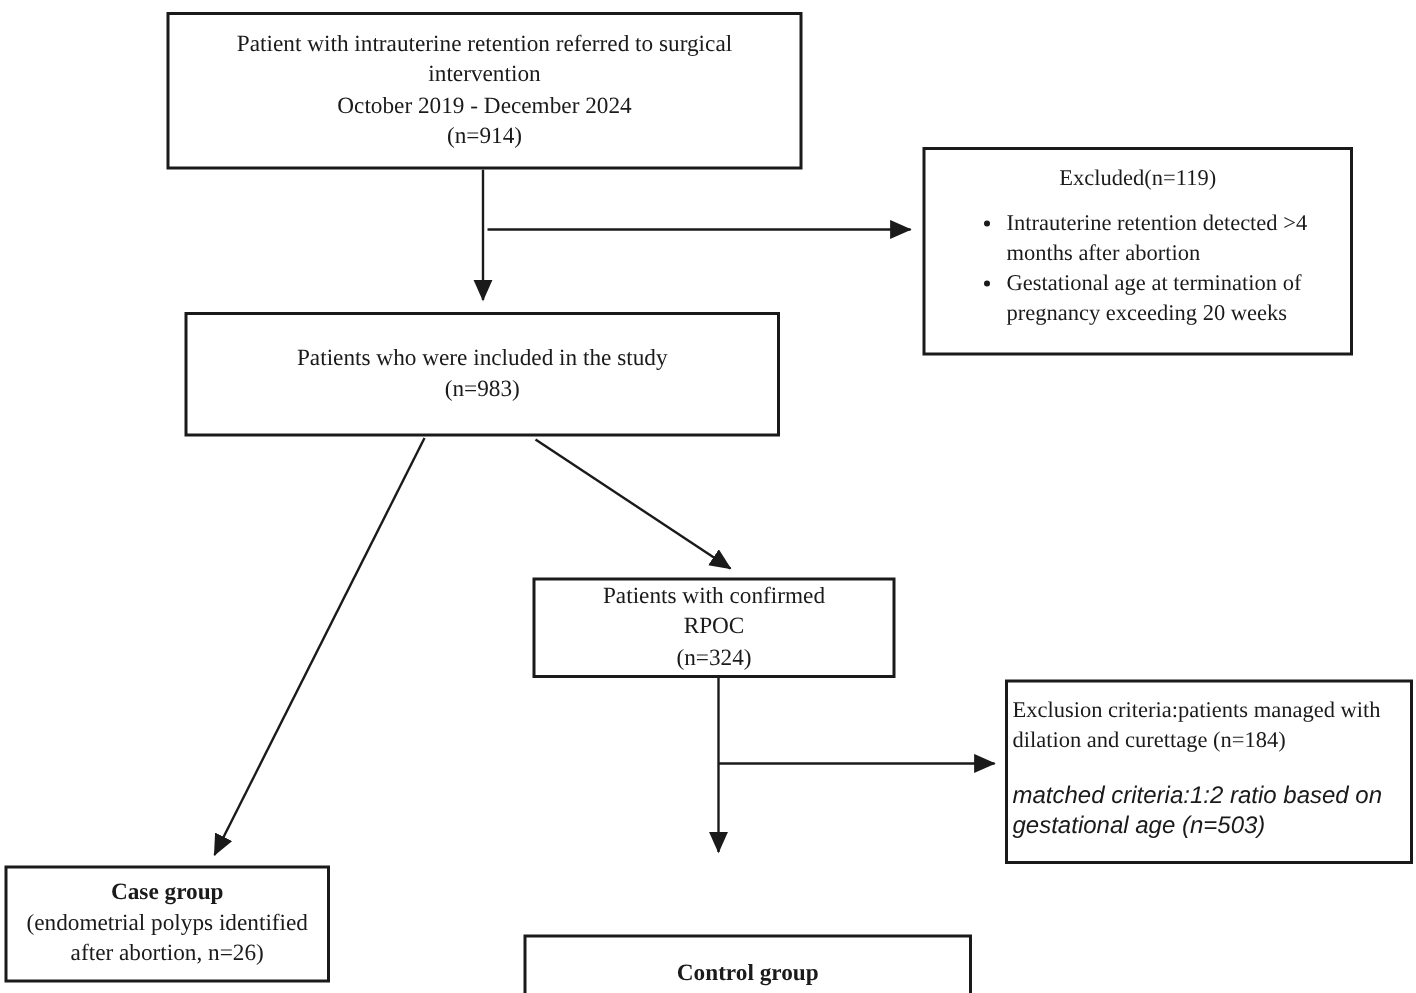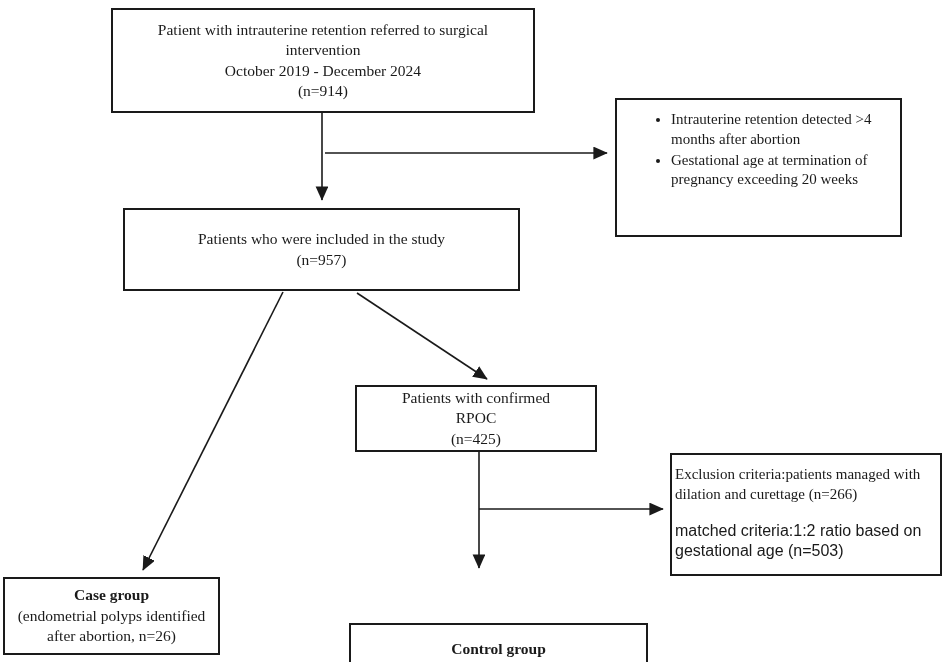--- a/index.html
+++ b/index.html
@@ -50,21 +50,21 @@
   }
   #box-excluded ul {
     margin: 0;
     padding-left: 48px;
   }
   #box-excluded li {
     list-style-type: disc;
     margin-bottom: 1px;
   }
   #box-exclusion-crit .para { display: block; }
-  #box-exclusion-crit .para + .para { margin-top: 16px; }
+  #box-exclusion-crit .para + .para { margin-top: 16px; font-style: italic; }
   #box-exclusion-crit .para.sans { font-size: 16px; line-height: 1.25; }
   #box-control-group .sans { font-size: 23px; }
 
   #arrow-layer {
     position: absolute;
     left: 0;
     top: 0;
     width: 944px;
     height: 662px;
     pointer-events: none;
@@ -90,38 +90,39 @@
     <line x1="479" y1="509" x2="663" y2="509" marker-end="url(#ah)"></line>
   </svg>
 
   <div class="box centered" id="box-referred">
     <span>Patient with intrauterine retention referred to surgical intervention</span>
     <span>October 2019 - December 2024</span>
     <span>(n=914)</span>
   </div>
 
   <div class="box" id="box-excluded">
+    <span class="excluded-title">Excluded(n=119)</span>
     <ul>
       <li>Intrauterine retention detected &gt;4 months after abortion</li>
       <li>Gestational age at termination of pregnancy exceeding 20 weeks</li>
     </ul>
   </div>
 
   <div class="box centered" id="box-included">
     <span>Patients who were included in the study</span>
-    <span>(n=957)</span>
+    <span>(n=983)</span>
   </div>
 
   <div class="box centered" id="box-rpoc">
     <span>Patients with confirmed RPOC</span>
-    <span>(n=425)</span>
+    <span>(n=324)</span>
   </div>
 
   <div class="box" id="box-exclusion-crit">
-    <span class="para">Exclusion criteria:patients managed with dilation and curettage (n=266)</span>
+    <span class="para">Exclusion criteria:patients managed with dilation and curettage (n=184)</span>
     <span class="para sans">matched criteria:1:2 ratio based on gestational age (n=503)</span>
   </div>
 
   <div class="box centered" id="box-case-group">
     <span class="bold-title">Case group</span>
     <span>(endometrial polyps identified  after abortion, n=26)</span>
   </div>
 
   <div class="box centered" id="box-control-group">
     <span class="bold-title">Control group</span>

